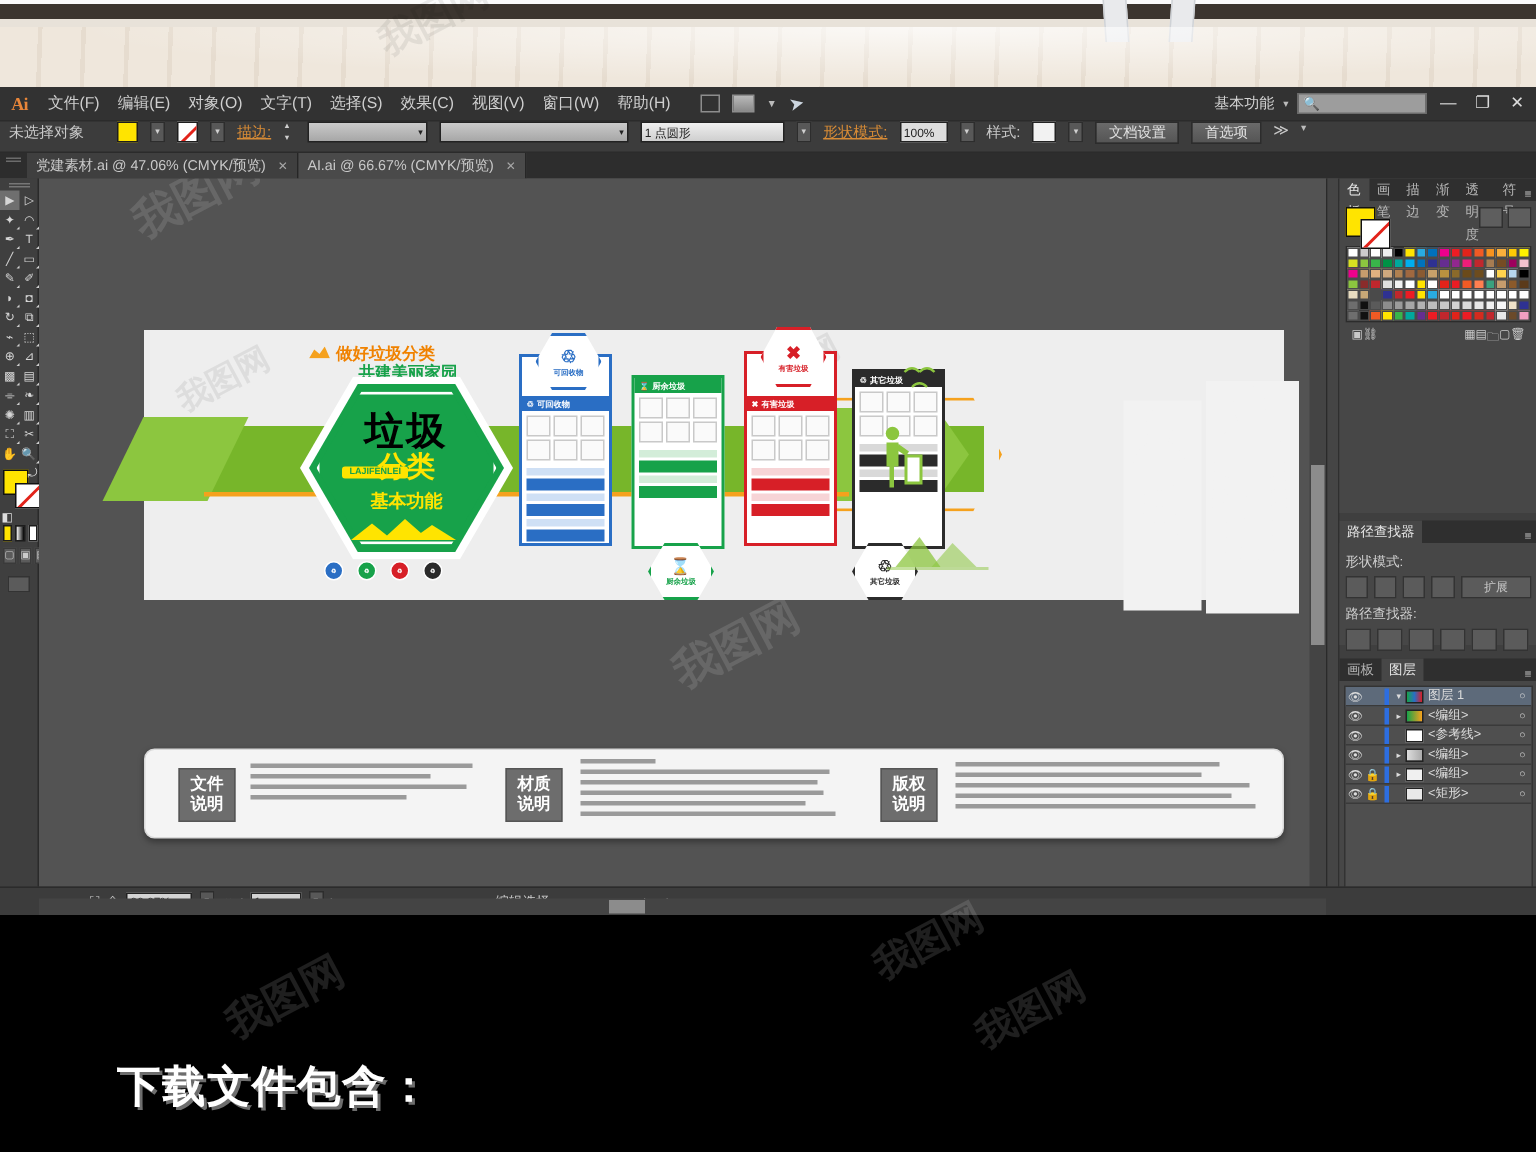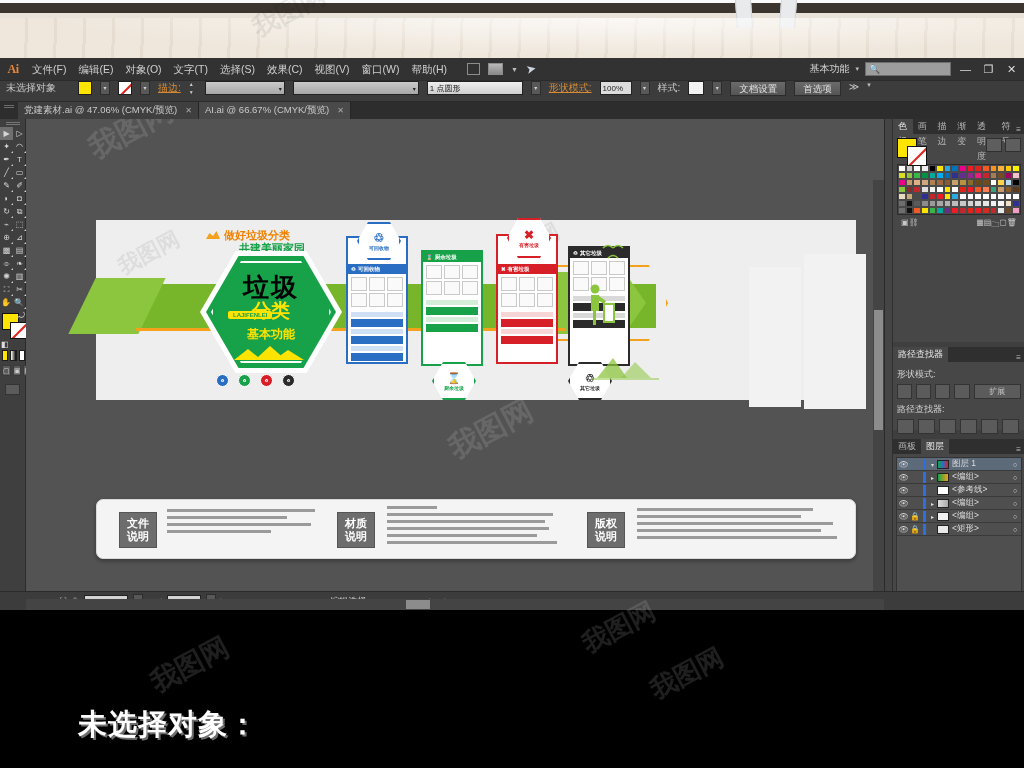--- a/index.html
+++ b/index.html
@@ -821,15 +821,15 @@
     <div class="scroll-h">
         <div class="thumb"></div>
       </div>
   </div>
 </div>
 
 <div id="promo">
   <div class="wm" style="left:148px;top:36px;font-size:28px">我图网</div>
   <div class="wm" style="left:580px;top:0px;font-size:26px">我图网</div>
   <div class="wm" style="left:648px;top:46px;font-size:26px">我图网</div>
-  <div class="promo-title">未选择对象：</div>
+  <div class="promo-title">下载文件包含：</div>
 
 </div>
 
 </body></html>

